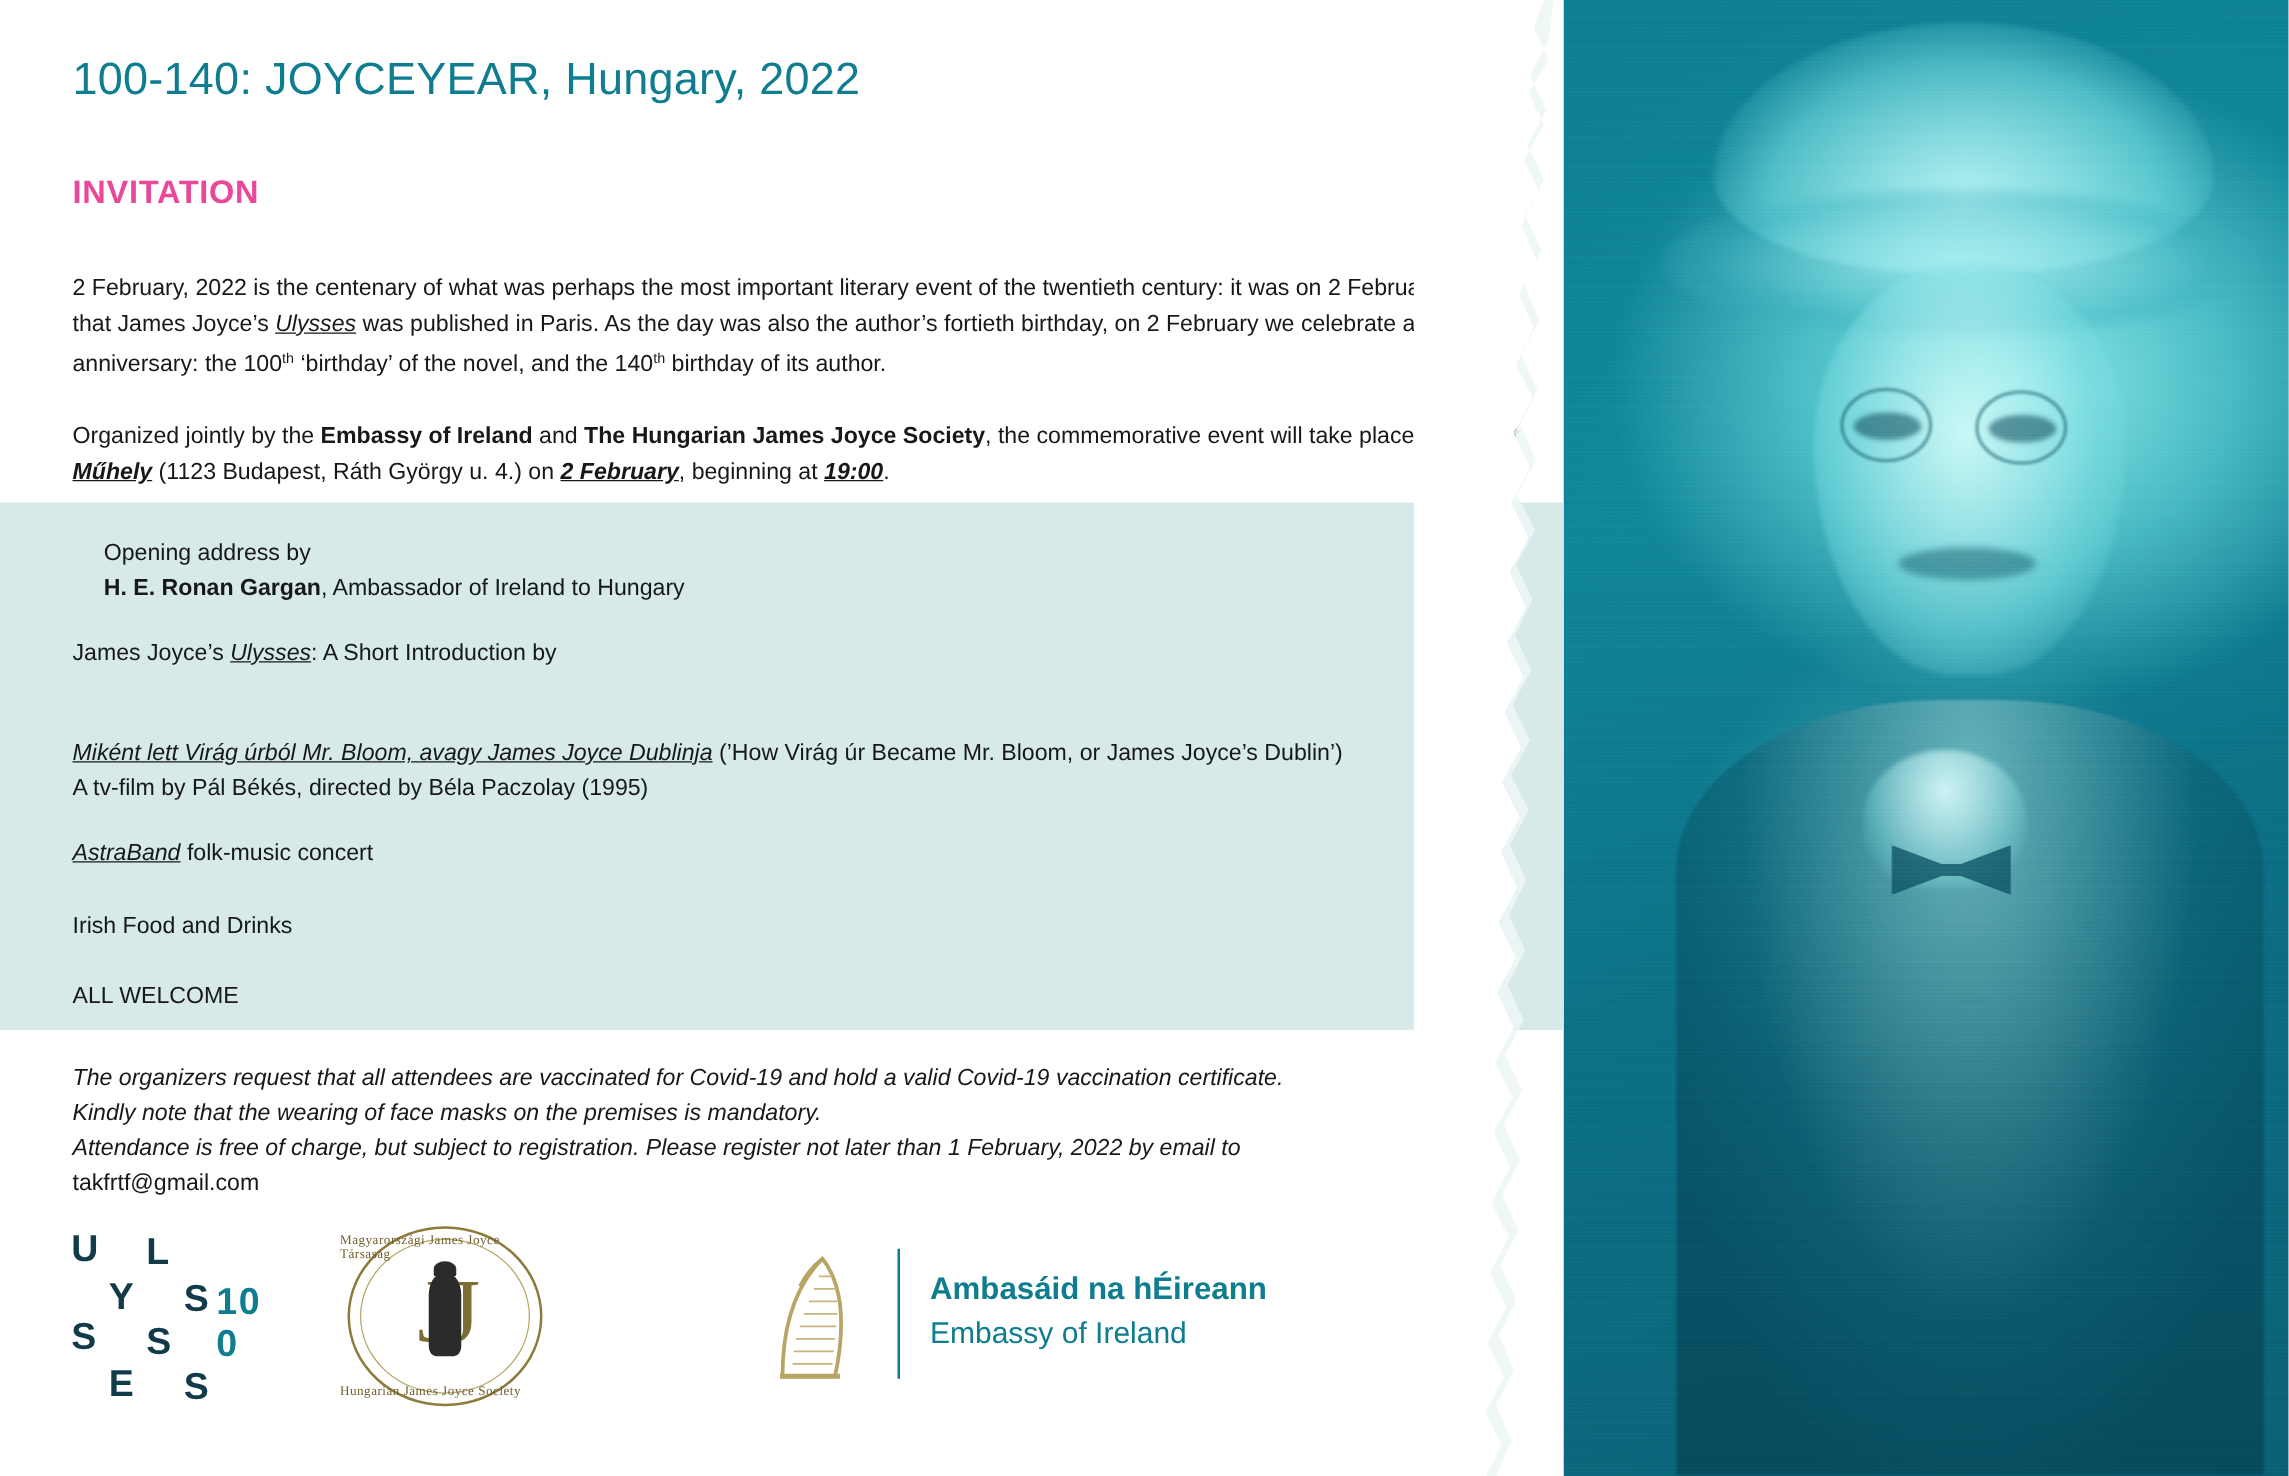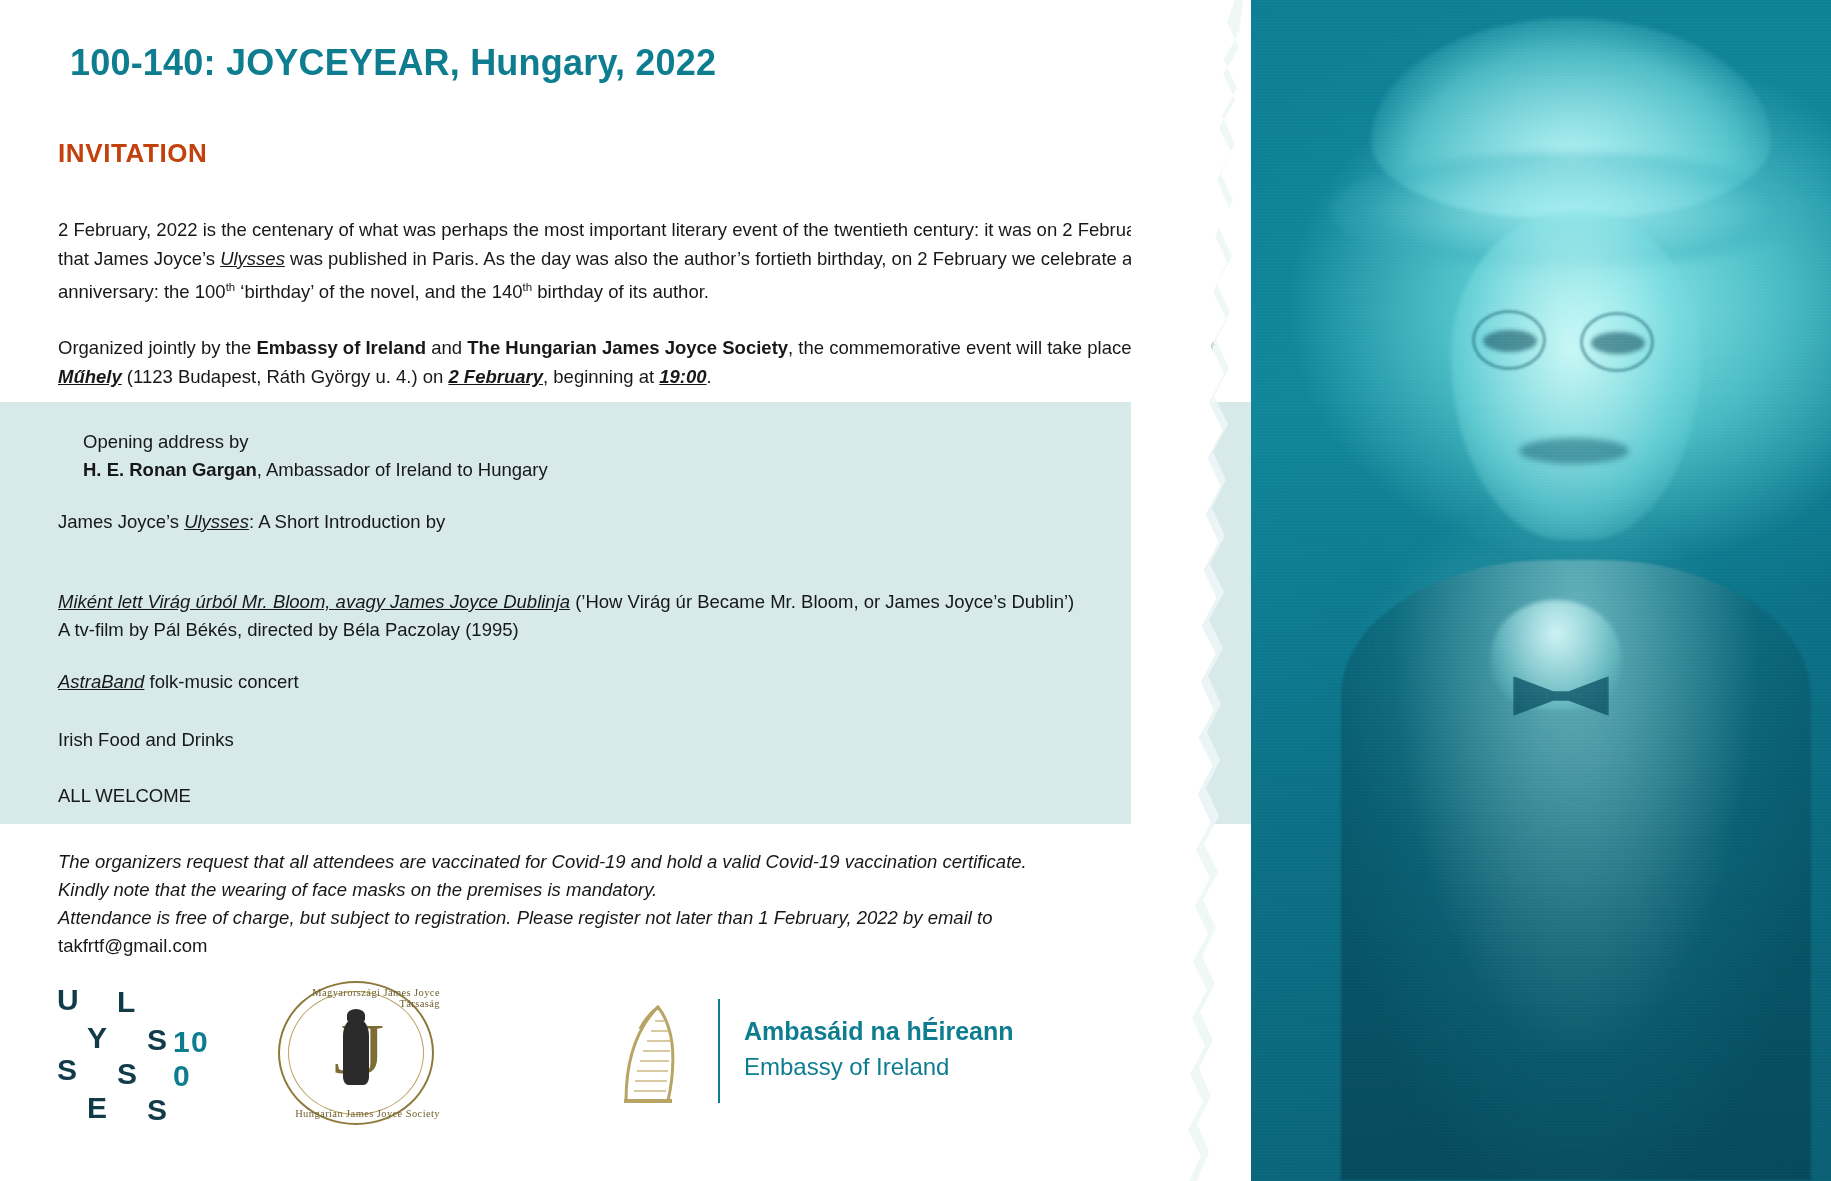--- a/index.html
+++ b/index.html
@@ -120,27 +120,26 @@
   .band {
     position: absolute;
     left: 0;
     width: 1251px;
     background: #d7e9e9;
   }
   #band-main { top: 402px; height: 422px; }
 
   .title {
     position: absolute; left: 58px; top: 42px;
-    font-size: 36px; font-weight: bold; color: #0e7d90;
+    font-size: 36px; font-weight: normal; color: #0e7d90;
     letter-spacing: .2px;
-    margin-left: 12px;
   }
   .subtitle {
     position: absolute; left: 58px; top: 138px;
-    font-size: 26px; color: #c2410c; letter-spacing: .6px;
+    font-size: 26px; color: #ec4899; letter-spacing: .6px;
   }
 
   .para {
     position: absolute; left: 58px;
     width: 1160px;
     font-size: 18.5px; line-height: 29px; color: #16181a;
   }
   #para1 { top: 215px; }
   #para2 { top: 333px; }
 
@@ -226,21 +225,21 @@
     background: #2b2b2b;
     border-radius: 40% 40% 22% 22% / 26% 26% 12% 12%;
   }
   .logo-society .figure::before {
     content: ""; position: absolute; left: 4px; top: -10px;
     width: 18px; height: 12px; background: #2b2b2b;
     border-radius: 50% 50% 10% 10%;
   }
   .arc-top, .arc-bottom {
     position: absolute; left: 0; width: 168px;
-    text-align: right;
+    text-align: left;
     font-family: "Liberation Serif", serif;
     font-size: 10.5px; color: #6f5f2c; letter-spacing: .4px;
   }
   .arc-top { top: 12px; }
   .arc-bottom { bottom: 12px; }
 
   
   .logo-embassy {
     position: absolute; left: 614px; top: 16px;
     width: 420px; height: 124px;

